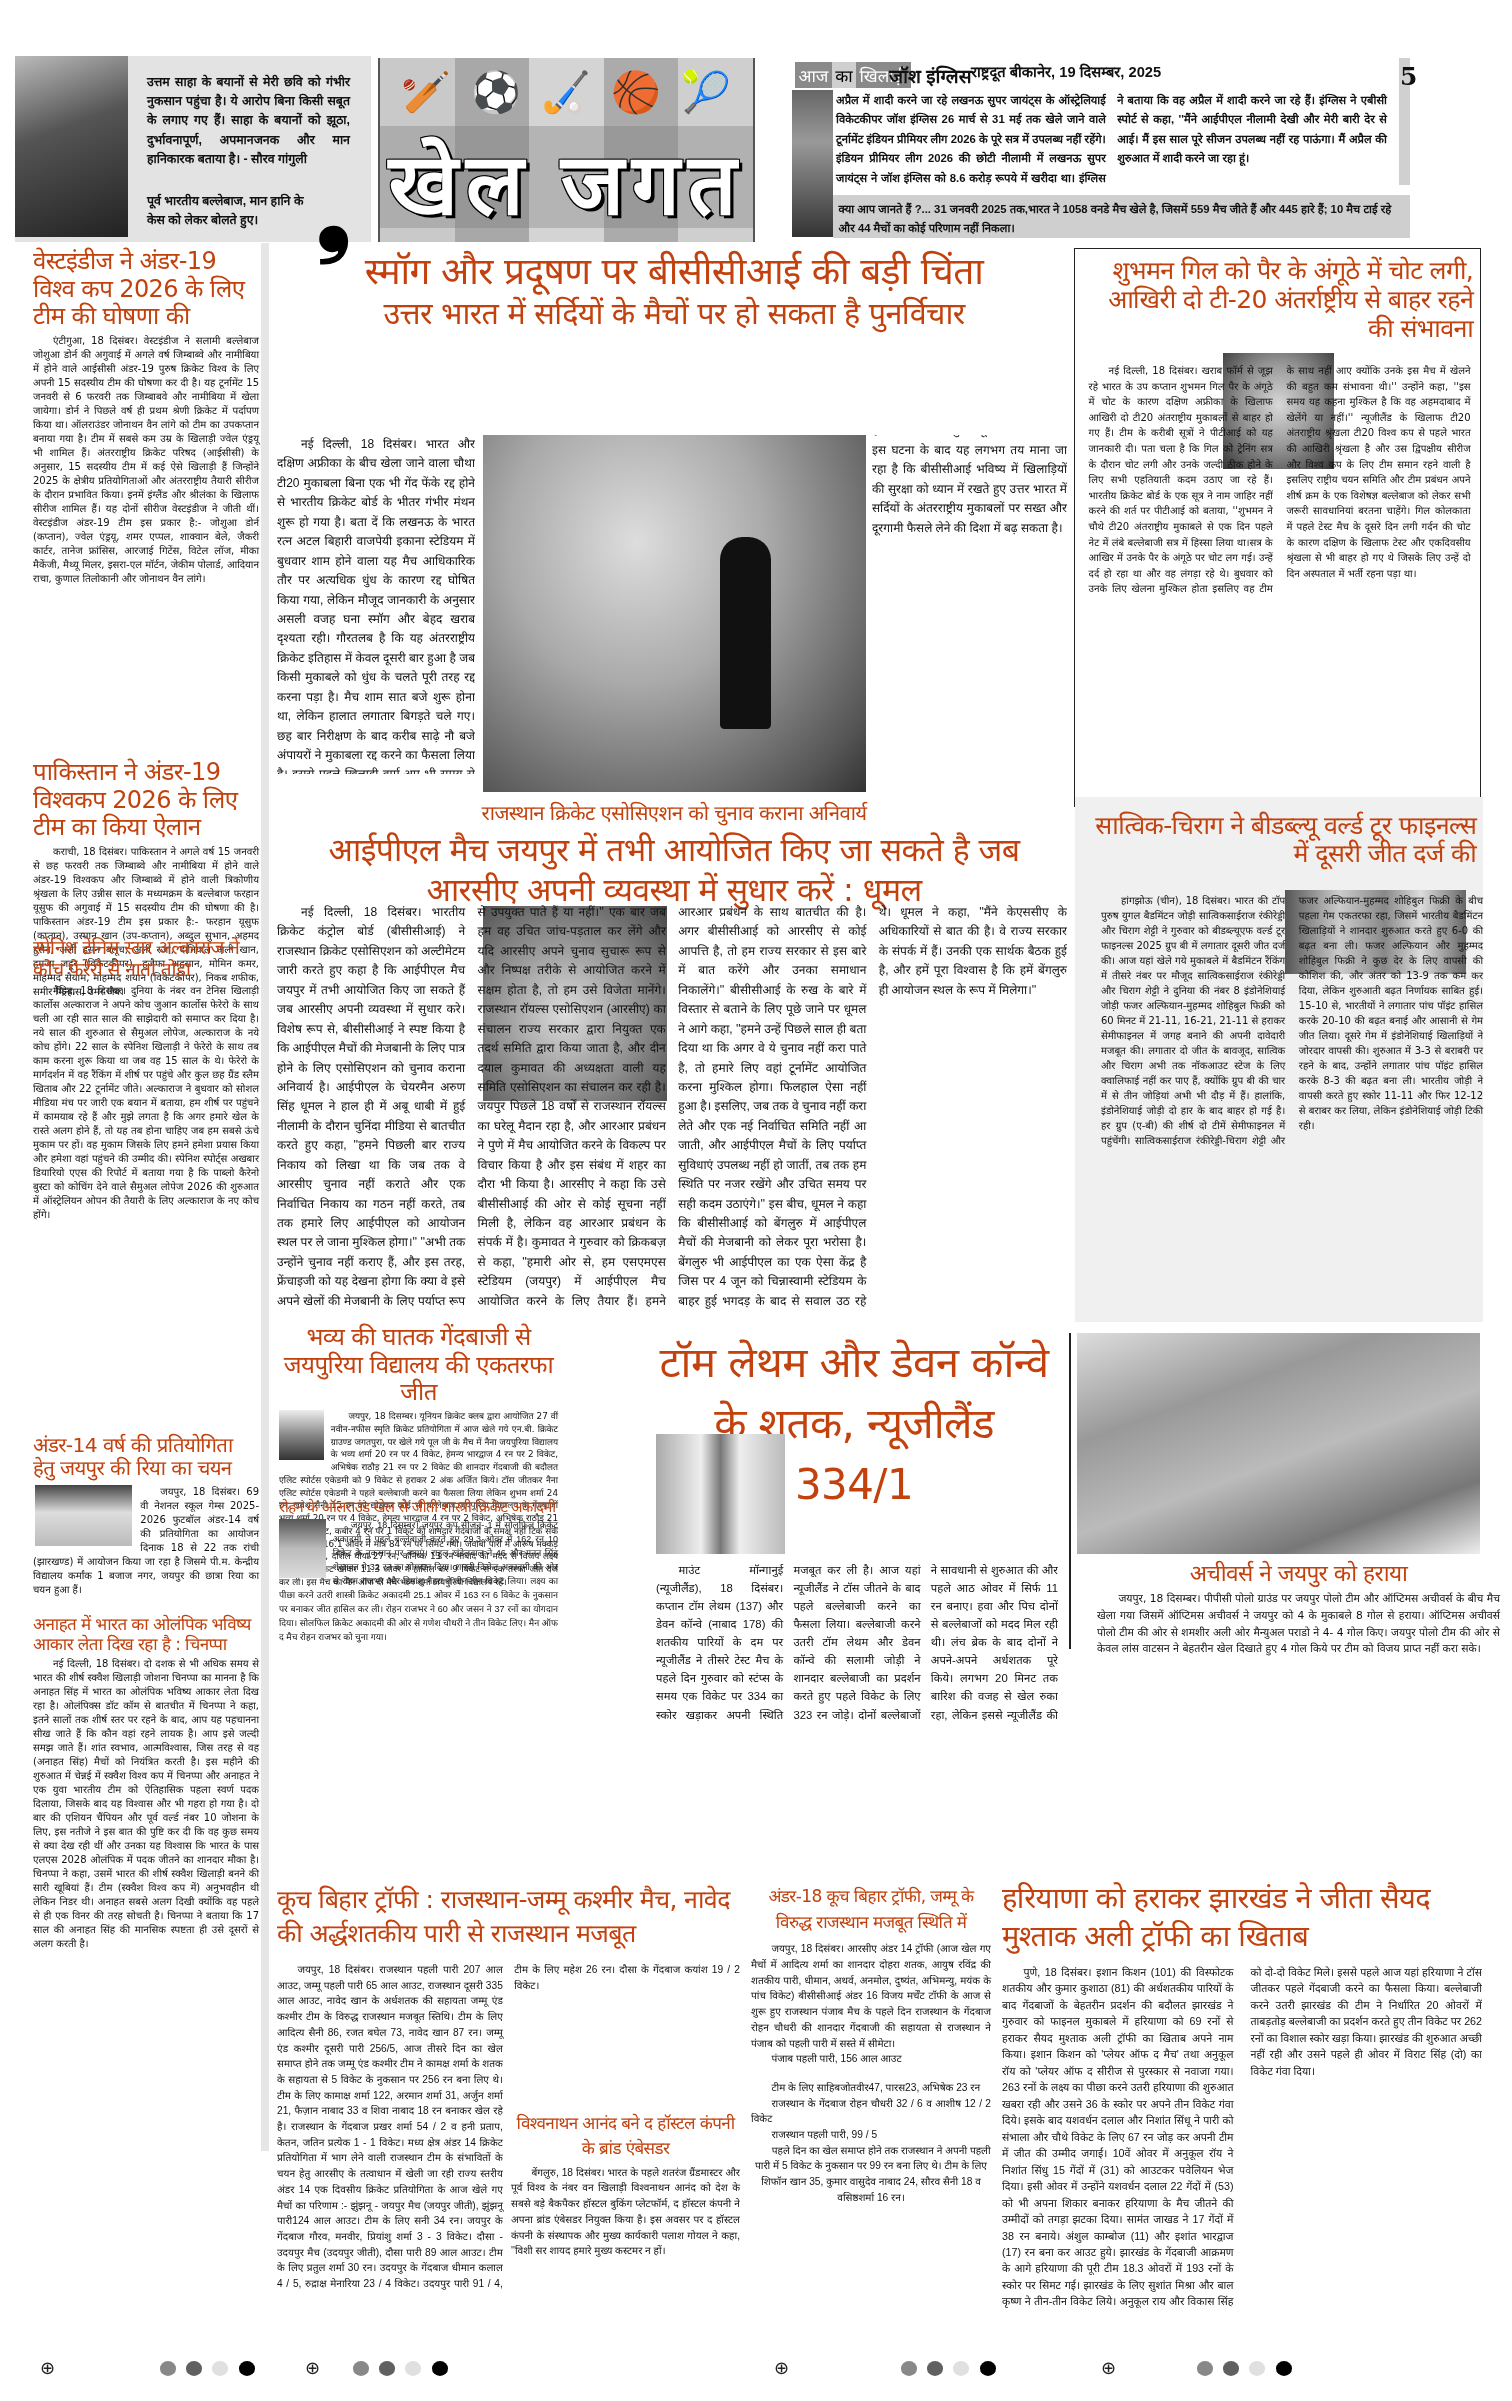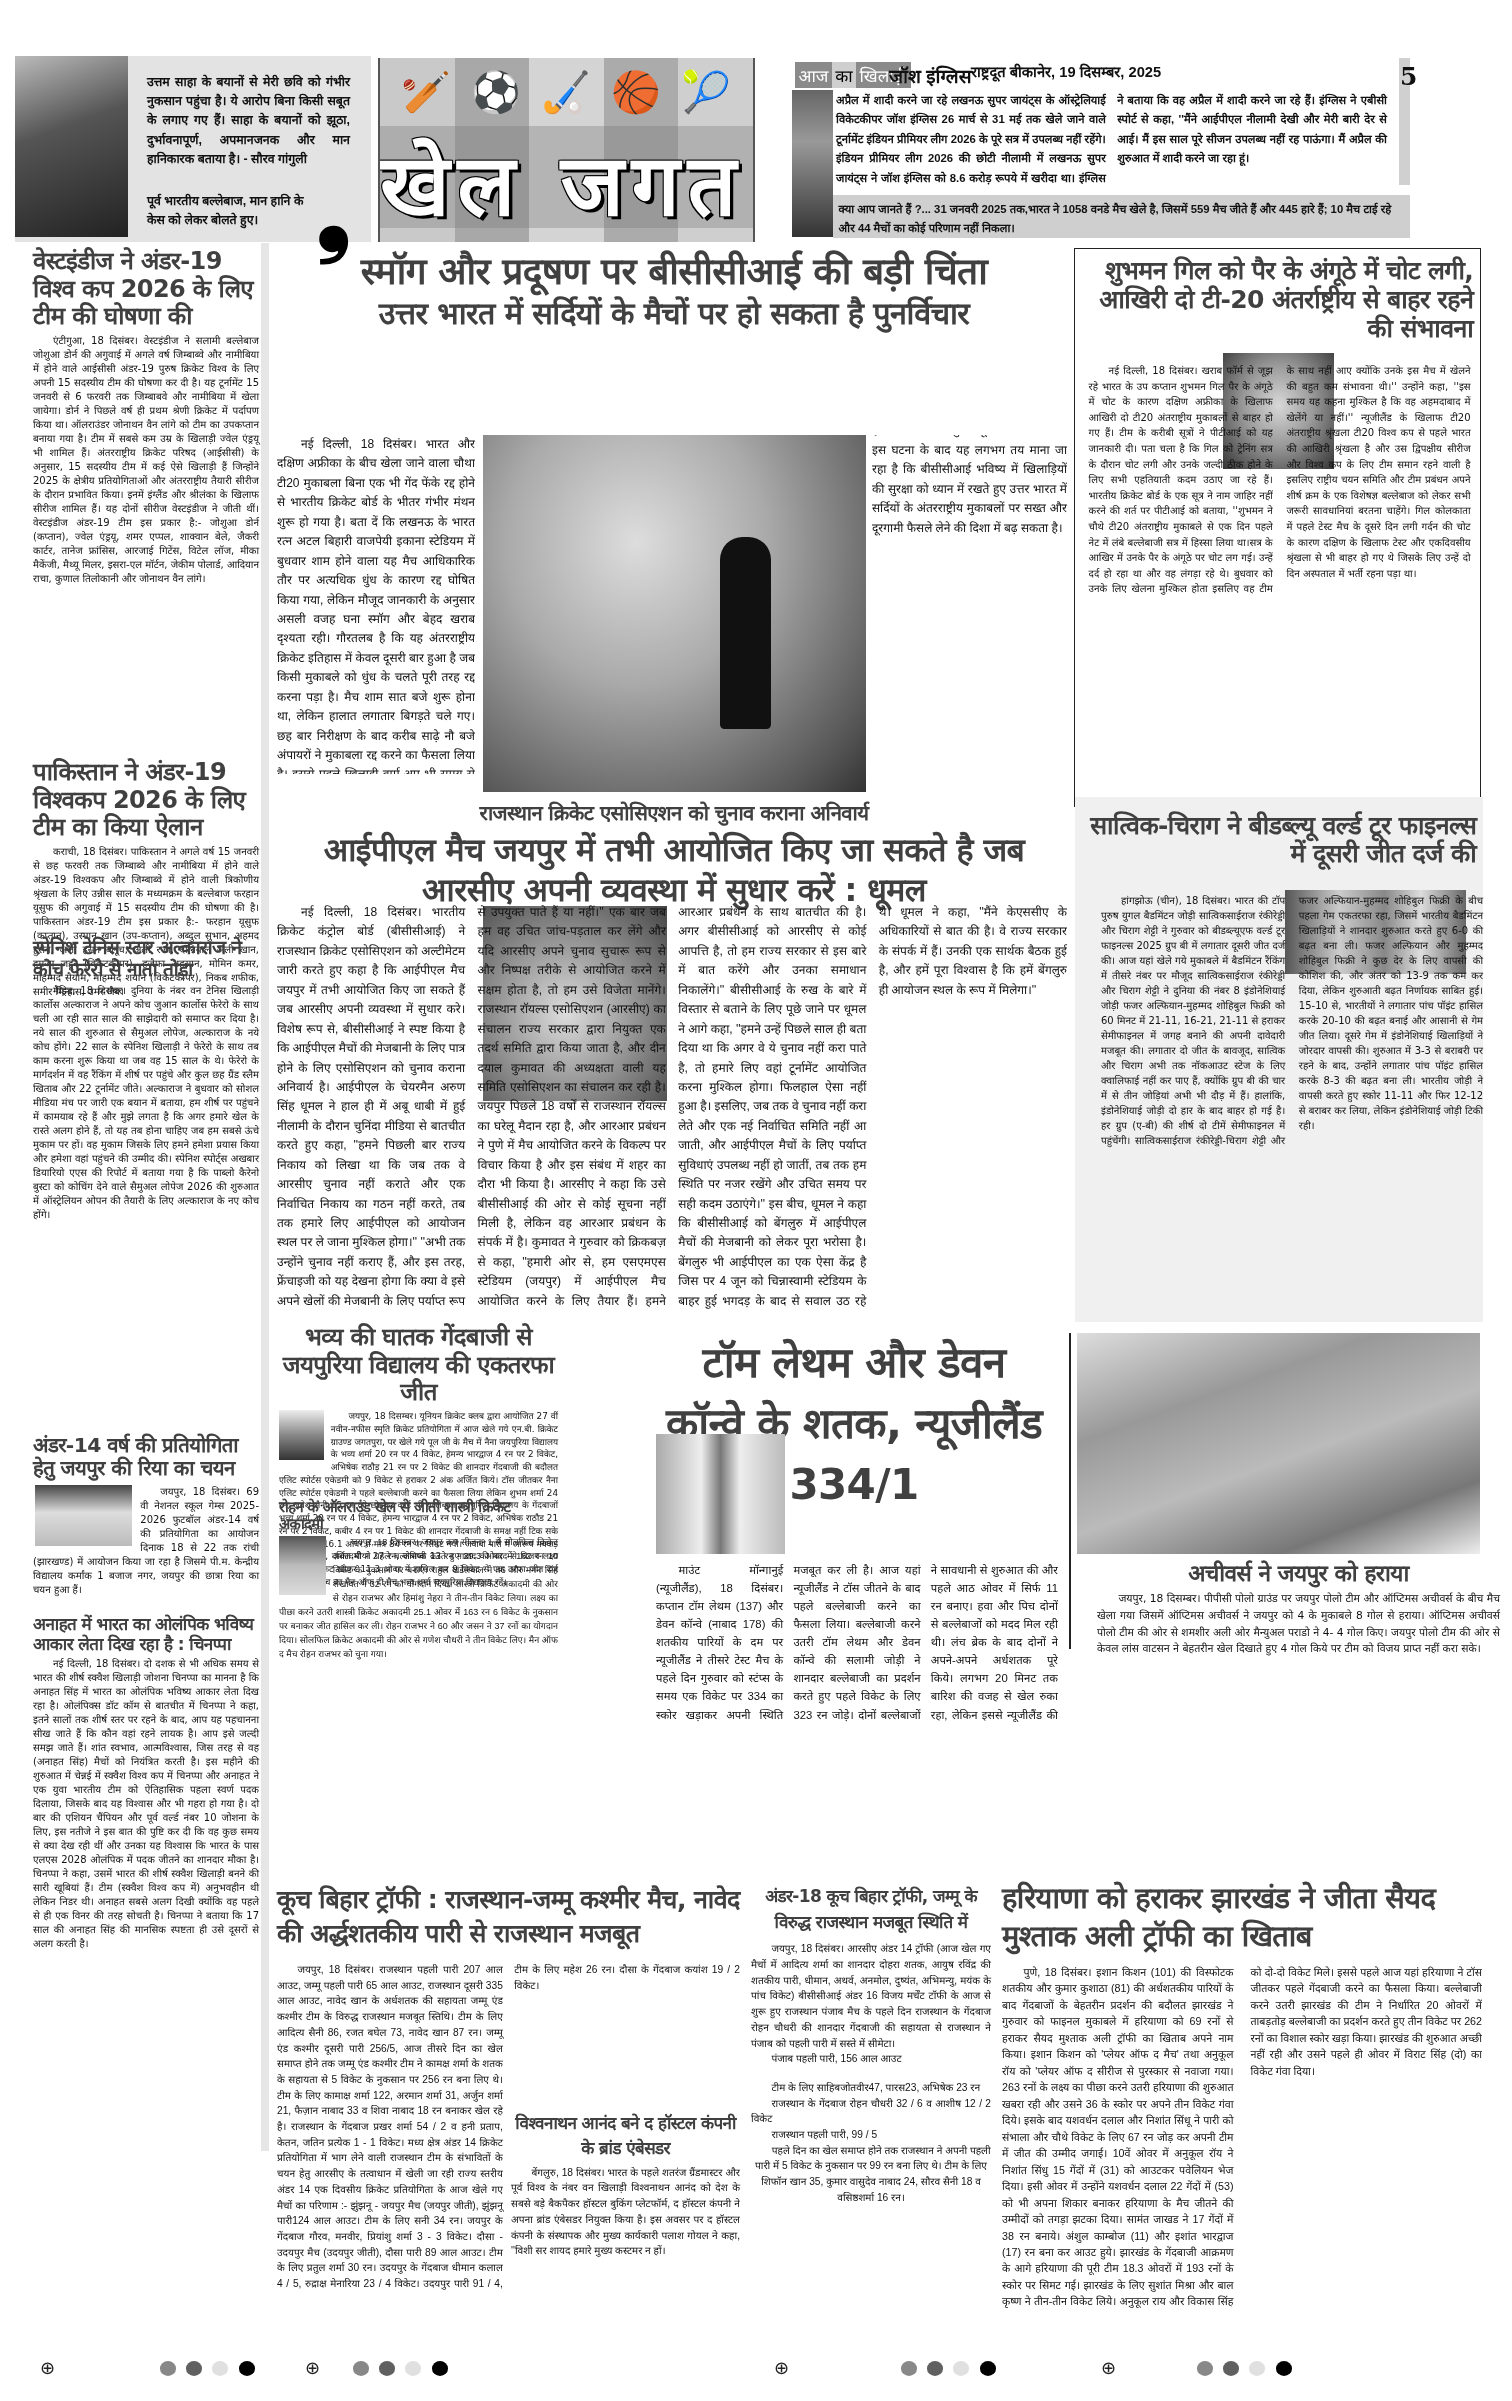--- a/index.html
+++ b/index.html
@@ -1,36 +1,36 @@
 <!DOCTYPE html>
 <html style="font-size:9px"><head>
 <meta charset="utf-8">
 <style>
   * { box-sizing: border-box; margin: 0; padding: 0; }
   html, body { width: 1512px; height: 2401px; background: #ffffff; overflow: hidden; }
   body { position: relative; font-family: "DejaVu Sans", sans-serif; color: #111; }
   .abs { position: absolute; }
   .cond { font-family: "Liberation Sans", sans-serif; }
-  .hl { font-family: "DejaVu Sans", sans-serif; font-weight: bold; color: #404040; line-height: 1.15; letter-spacing: -0.6px; }
+  .hl { font-family: "DejaVu Sans", sans-serif; font-weight: normal; color: #c2410c; line-height: 1.15; letter-spacing: -0.6px; }
   .body { font-size: 14px; line-height: 1.42; text-align: justify; color: #111; }
   .body p { text-indent: 2em; }
   .photo { background: #888; overflow: hidden; }
   .vrule { position: absolute; width: 1.7px; background: #222; }
   .shade { background: #f0f0f0; }
 
   
   #quote-box { left: 14.7px; top: 56px; width: 356px; height: 186px; background: #e3e3e3; }
   #quote-photo { left: 14.7px; top: 56px; width: 113px; height: 181px; background: linear-gradient(160deg,#bbb 0%,#555 40%,#222 100%); }
   #quote-text { left: 147px; top: 73px; width: 203px; font-family: "Liberation Sans", sans-serif; font-size: 12.4px; line-height: 1.55; font-weight: bold; text-align: justify; }
   #quote-attrib { left: 147px; top: 192px; width: 158px; font-family: "Liberation Sans", sans-serif; font-size: 12.4px; line-height: 1.55; font-weight: bold; }
   #quote-comma { left: 316px; top: 169px; font-size: 90px; font-weight: bold; line-height: 1; color: #000; }
   #masthead { left: 378px; top: 58px; width: 377px; height: 184px; background: linear-gradient(90deg,#c9c9c9 0%,#c9c9c9 20%,#a8a8a8 20%,#a8a8a8 40%,#d4d4d4 40%,#d4d4d4 60%,#ababab 60%,#ababab 80%,#cfcfcf 80%); border-left: 2.8px solid #555; border-right: 2.8px solid #555; overflow: hidden; }
   #masthead-band { position: absolute; left: 0; right: 0; top: 68px; height: 102px; background: rgba(120,120,120,0.35); }
   #masthead-icons { position: absolute; left: 11.3px; right: 11.3px; top: 11.3px; display: flex; justify-content: space-around; font-size: 40px; color: #333; }
-  #masthead-title { position: absolute; left: 0; right: 0; top: 85px; text-align: left; font-size: 85px; font-weight: bold; color: #fff; letter-spacing: 8px; text-shadow: 3.4px 3.4px 0 #000, -1.1px -1.1px 0 #000, 1.1px -1.1px 0 #000, -1.1px 1.1px 0 #000; line-height: 1; }
+  #masthead-title { position: absolute; left: 0; right: 0; top: 85px; text-align: center; font-size: 85px; font-weight: bold; color: #fff; letter-spacing: 8px; text-shadow: 3.4px 3.4px 0 #000, -1.1px -1.1px 0 #000, 1.1px -1.1px 0 #000, -1.1px 1.1px 0 #000; line-height: 1; font-family: Liberation Serif, serif; }
   #akk-badge { left: 795px; top: 62px; width: 67px; height: 26px; display: flex; align-items: stretch; font-family: "Liberation Sans", sans-serif; font-weight: normal; font-size: 17px; }
   #akk-badge span { display: flex; align-items: center; padding: 0 3.4px; }
   .akk-a { background: #8a8a8a; color: #fff; }
   .akk-b { background: #cfcfcf; color: #000; }
   .akk-c { background: #8a8a8a; color: #fff; }
   #player-name { left: 889px; top: 63px; font-family: "Liberation Sans", sans-serif; font-weight: bold; font-size: 19px; }
   #dateline { left: 971px; top: 61px; font-family: "Liberation Sans", sans-serif; font-size: 14.7px; font-weight: bold; }
   #page-num-bar { left: 1399px; top: 58px; width: 11.3px; height: 127px; background: #d0d0d0; }
   #page-num { left: 1400px; top: 62px; font-family: "DejaVu Serif", serif; font-size: 25px; font-weight: bold; }
   #inglis-photo { left: 792px; top: 90px; width: 41px; height: 147px; background: linear-gradient(180deg,#666 0%,#999 35%,#333 100%); }

